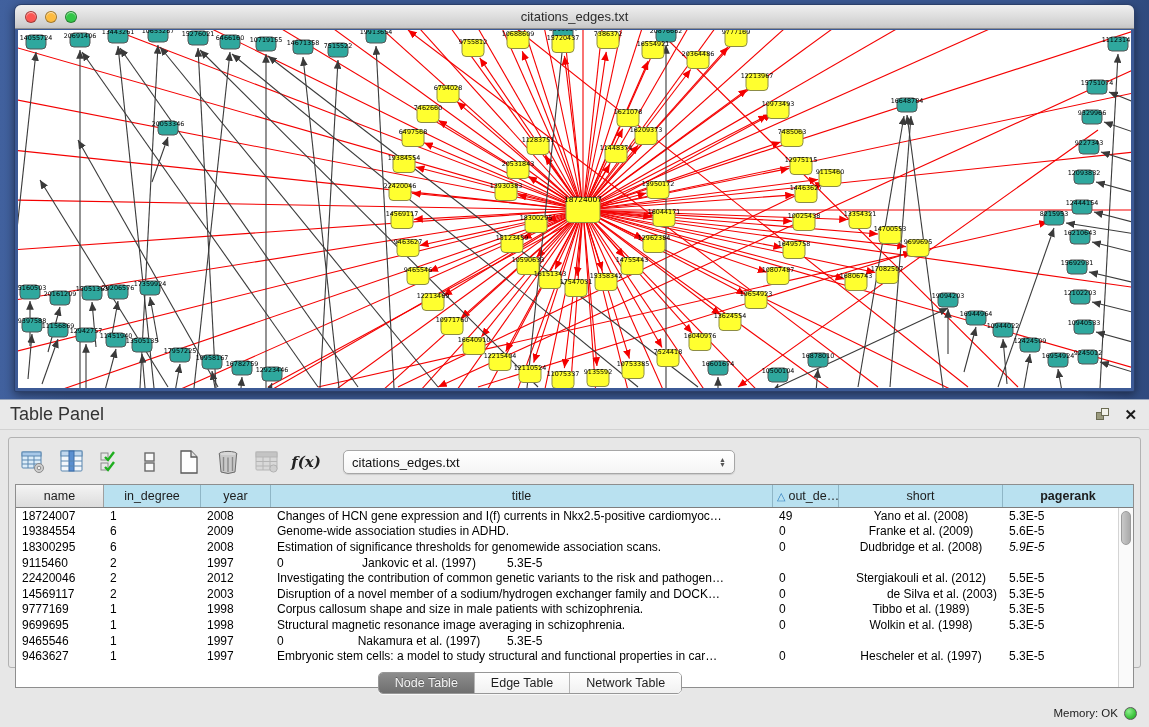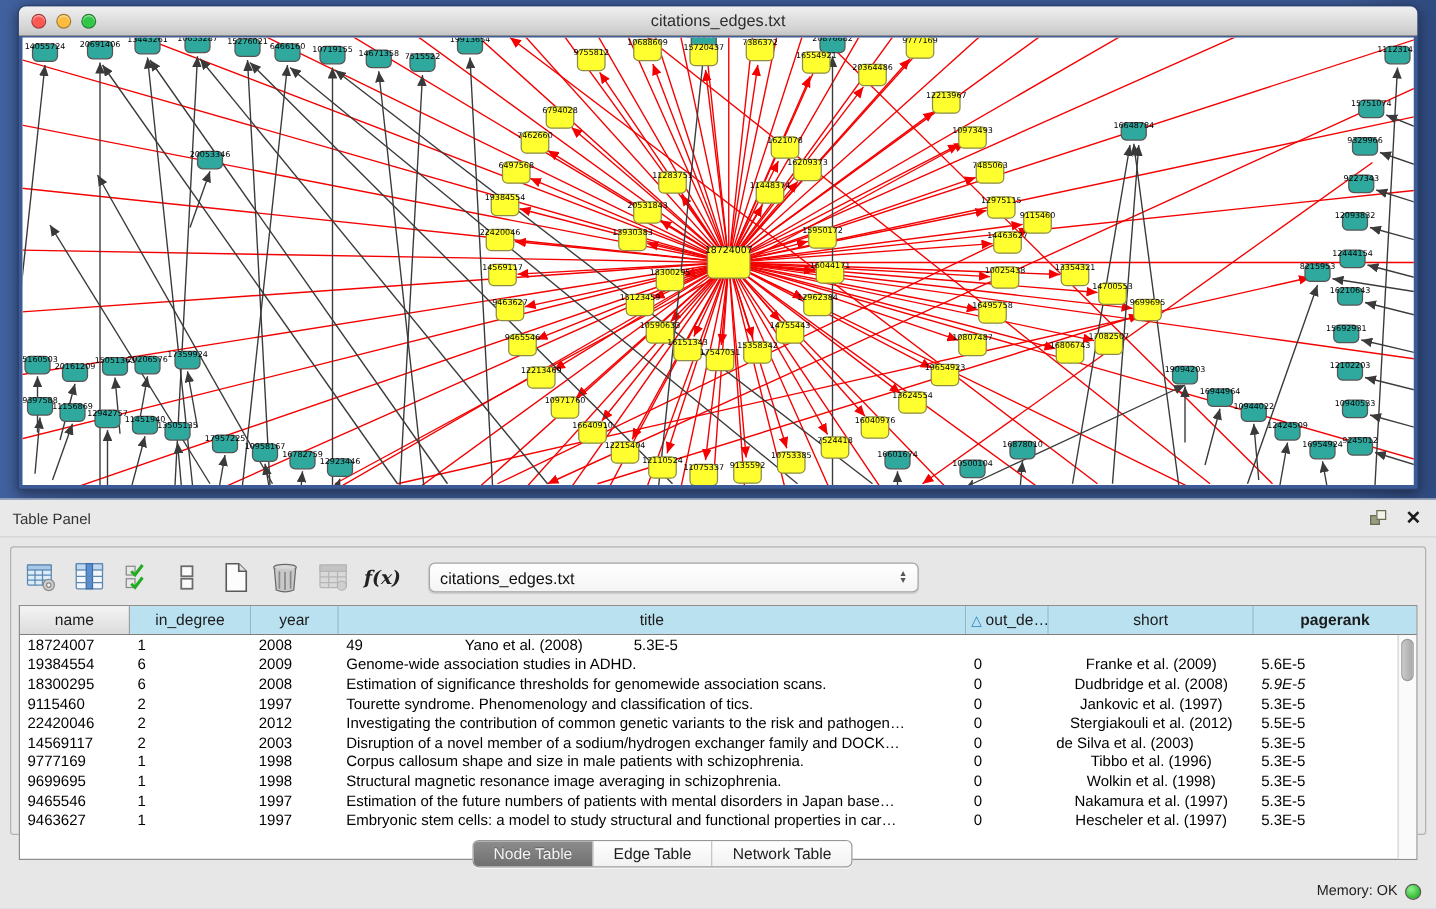--- a/index.html
+++ b/index.html
@@ -27,21 +27,21 @@
     background:#fff; overflow:hidden; }
   svg text.nlabel { font-family:"DejaVu Sans", sans-serif; font-size:6.4px; fill:#000; }
   svg text.hlabel { font-family:"DejaVu Sans", sans-serif; font-size:7.5px; fill:#000; }
   .edge-red { stroke:#f40000; stroke-width:1.1; fill:none; }
   .edge-black { stroke:#3a3a3a; stroke-width:1.1; fill:none; }
 
   
   .panelbar { position:absolute; left:0; top:399px; width:1149px; height:31px;
     background:#e9e9e9; border-top:1px solid #97a5bd; border-bottom:1px solid #d2d2d2;
     display:flex; align-items:center; }
-  .panelbar .ptitle { font-size:12px; color:#333; margin-left:10px; }
+  .panelbar .ptitle { font-size:18px; color:#333; margin-left:10px; }
   .panelbar .pbtns { margin-left:auto; margin-right:12px; display:flex; gap:14px; align-items:center; }
   .floatico { width:14px; height:13px; position:relative; }
   .floatico .sq1 { position:absolute; left:0; top:4px; width:8px; height:8px; border:1.4px solid #6b6b52; background:#9a9a7e; }
   .floatico .sq2 { position:absolute; left:5px; top:0; width:8px; height:8px; border:1.4px solid #6b6b52; background:#f2f2ea; }
   .closeico { font-size:15px; font-weight:bold; color:#1a1a1a; line-height:13px; cursor:default; }
 
   .toolsbox { position:absolute; left:8px; top:437px; width:1133px; height:231px;
     background:#e7e7e7; border:1px solid #b2b2b2; border-radius:3px; }
   .toolbar { position:absolute; left:10px; top:6px; height:36px; display:flex; align-items:center; gap:11px; }
   .tbtn { width:28px; height:28px; display:flex; align-items:center; justify-content:center;font-weight:bold; }
@@ -829,20 +829,21 @@
           </div>
           <div class="th fill" style="width: 96px; font-weight: bold;">
             <span>pagerank</span>
           </div>
         </div>
       <div class="tbody" id="tbody">
           <div class="tr">
             <div class="td" style="width: 88px;">18724007</div>
             <div class="td" style="width: 97px;">1</div>
             <div class="td" style="width: 70px;">2008</div>
+            <div class="td" style="width: 502px;">Changes of HCN gene expression and I(f) currents in Nkx2.5-positive cardiomyoc…</div>
             <div class="td" style="width: 66px;">49</div>
             <div class="td center" style="width: 164px; text-align: center;">Yano et al. (2008)</div>
             <div class="td" style="width: 96px;">5.3E-5</div>
           </div>
           <div class="tr">
             <div class="td" style="width: 88px;">19384554</div>
             <div class="td" style="width: 97px;">6</div>
             <div class="td" style="width: 70px;">2009</div>
             <div class="td" style="width: 502px;">Genome-wide association studies in ADHD.</div>
             <div class="td" style="width: 66px;">0</div>
@@ -855,66 +856,64 @@
             <div class="td" style="width: 70px;">2008</div>
             <div class="td" style="width: 502px;">Estimation of significance thresholds for genomewide association scans.</div>
             <div class="td" style="width: 66px;">0</div>
             <div class="td center" style="width: 164px; text-align: center;">Dudbridge et al. (2008)</div>
             <div class="td" style="width: 96px; font-style: italic;">5.9E-5</div>
           </div>
           <div class="tr">
             <div class="td" style="width: 88px;">9115460</div>
             <div class="td" style="width: 97px;">2</div>
             <div class="td" style="width: 70px;">1997</div>
-            <div class="td" style="width: 502px;">Tourette syndrome. Phenomenology and classification of tics.</div>
             <div class="td" style="width: 66px;">0</div>
             <div class="td center" style="width: 164px; text-align: center;">Jankovic et al. (1997)</div>
             <div class="td" style="width: 96px;">5.3E-5</div>
           </div>
           <div class="tr">
             <div class="td" style="width: 88px;">22420046</div>
             <div class="td" style="width: 97px;">2</div>
             <div class="td" style="width: 70px;">2012</div>
             <div class="td" style="width: 502px;">Investigating the contribution of common genetic variants to the risk and pathogen…</div>
             <div class="td" style="width: 66px;">0</div>
             <div class="td center" style="width: 164px; text-align: center;">Stergiakouli et al. (2012)</div>
             <div class="td" style="width: 96px;">5.5E-5</div>
           </div>
           <div class="tr">
             <div class="td" style="width: 88px;">14569117</div>
             <div class="td" style="width: 97px;">2</div>
             <div class="td" style="width: 70px;">2003</div>
             <div class="td" style="width: 502px;">Disruption of a novel member of a sodium/hydrogen exchanger family and DOCK…</div>
             <div class="td" style="width: 66px;">0</div>
-            <div class="td center" style="width: 164px; text-align: left;">de Silva et al. (2003)</div>
+            <div class="td center" style="width: 164px; text-align: right;">de Silva et al. (2003)</div>
             <div class="td" style="width: 96px;">5.3E-5</div>
           </div>
           <div class="tr">
             <div class="td" style="width: 88px;">9777169</div>
             <div class="td" style="width: 97px;">1</div>
             <div class="td" style="width: 70px;">1998</div>
             <div class="td" style="width: 502px;">Corpus callosum shape and size in male patients with schizophrenia.</div>
             <div class="td" style="width: 66px;">0</div>
-            <div class="td center" style="width: 164px; text-align: center;">Tibbo et al. (1996)</div>
+            <div class="td center" style="width: 164px; text-align: center;">Tibbo et al. (1989)</div>
             <div class="td" style="width: 96px;">5.3E-5</div>
           </div>
           <div class="tr">
             <div class="td" style="width: 88px;">9699695</div>
             <div class="td" style="width: 97px;">1</div>
             <div class="td" style="width: 70px;">1998</div>
             <div class="td" style="width: 502px;">Structural magnetic resonance image averaging in schizophrenia.</div>
             <div class="td" style="width: 66px;">0</div>
             <div class="td center" style="width: 164px; text-align: center;">Wolkin et al. (1998)</div>
             <div class="td" style="width: 96px;">5.3E-5</div>
           </div>
           <div class="tr">
             <div class="td" style="width: 88px;">9465546</div>
             <div class="td" style="width: 97px;">1</div>
             <div class="td" style="width: 70px;">1997</div>
-            <div class="td" style="width: 502px;">Estimation of the future numbers of patients with mental disorders in Japan base…</div>
             <div class="td" style="width: 66px;">0</div>
             <div class="td center" style="width: 164px; text-align: center;">Nakamura et al. (1997)</div>
             <div class="td" style="width: 96px;">5.3E-5</div>
           </div>
           <div class="tr">
             <div class="td" style="width: 88px;">9463627</div>
             <div class="td" style="width: 97px;">1</div>
             <div class="td" style="width: 70px;">1997</div>
             <div class="td" style="width: 502px;">Embryonic stem cells: a model to study structural and functional properties in car…</div>
             <div class="td" style="width: 66px;">0</div>

